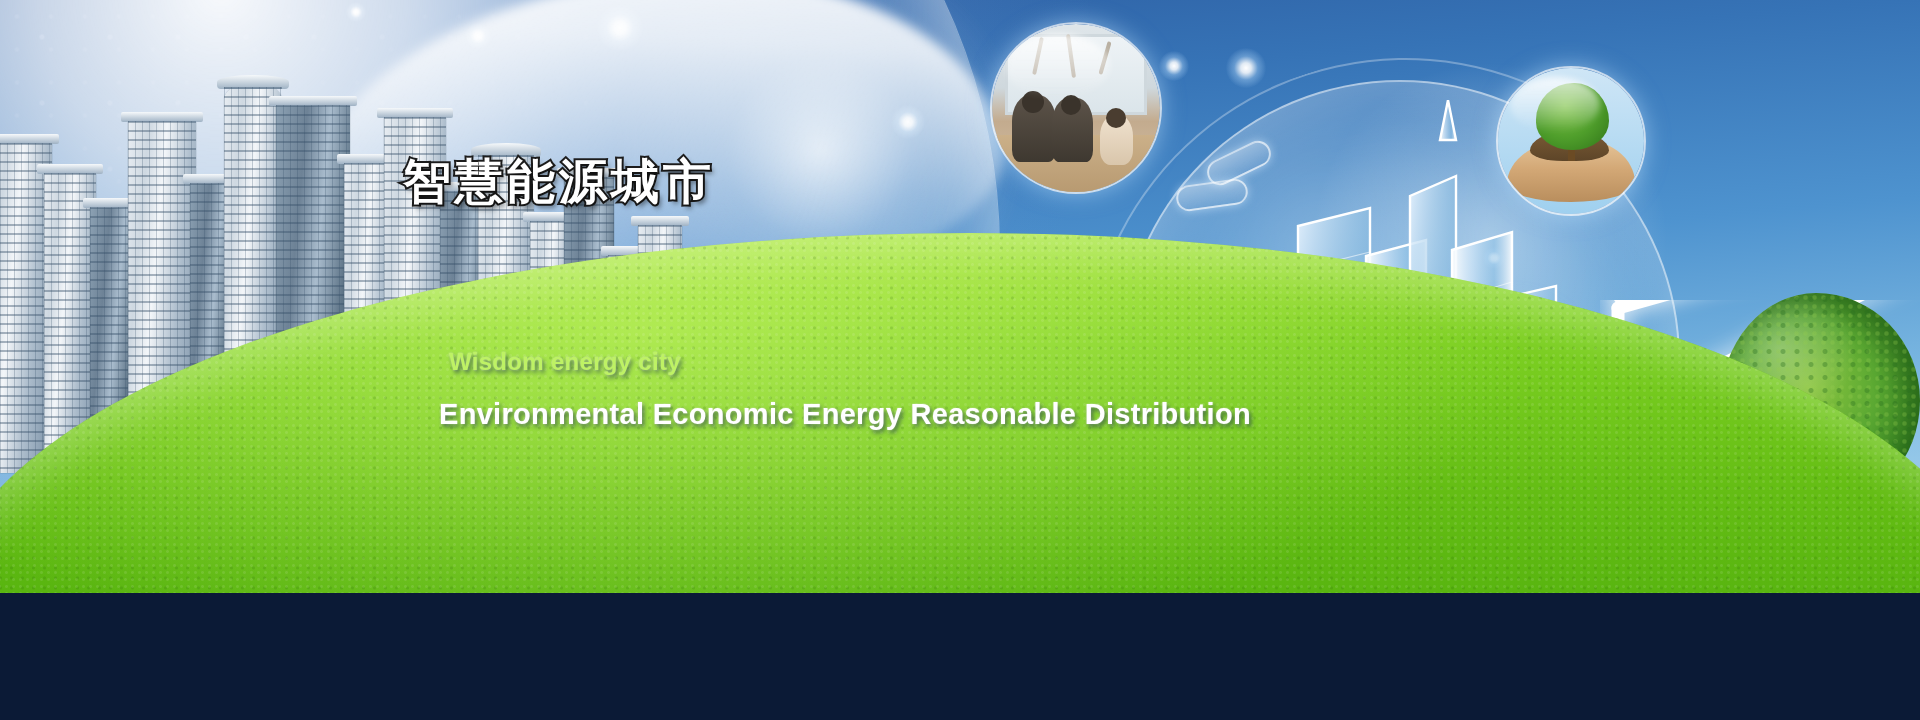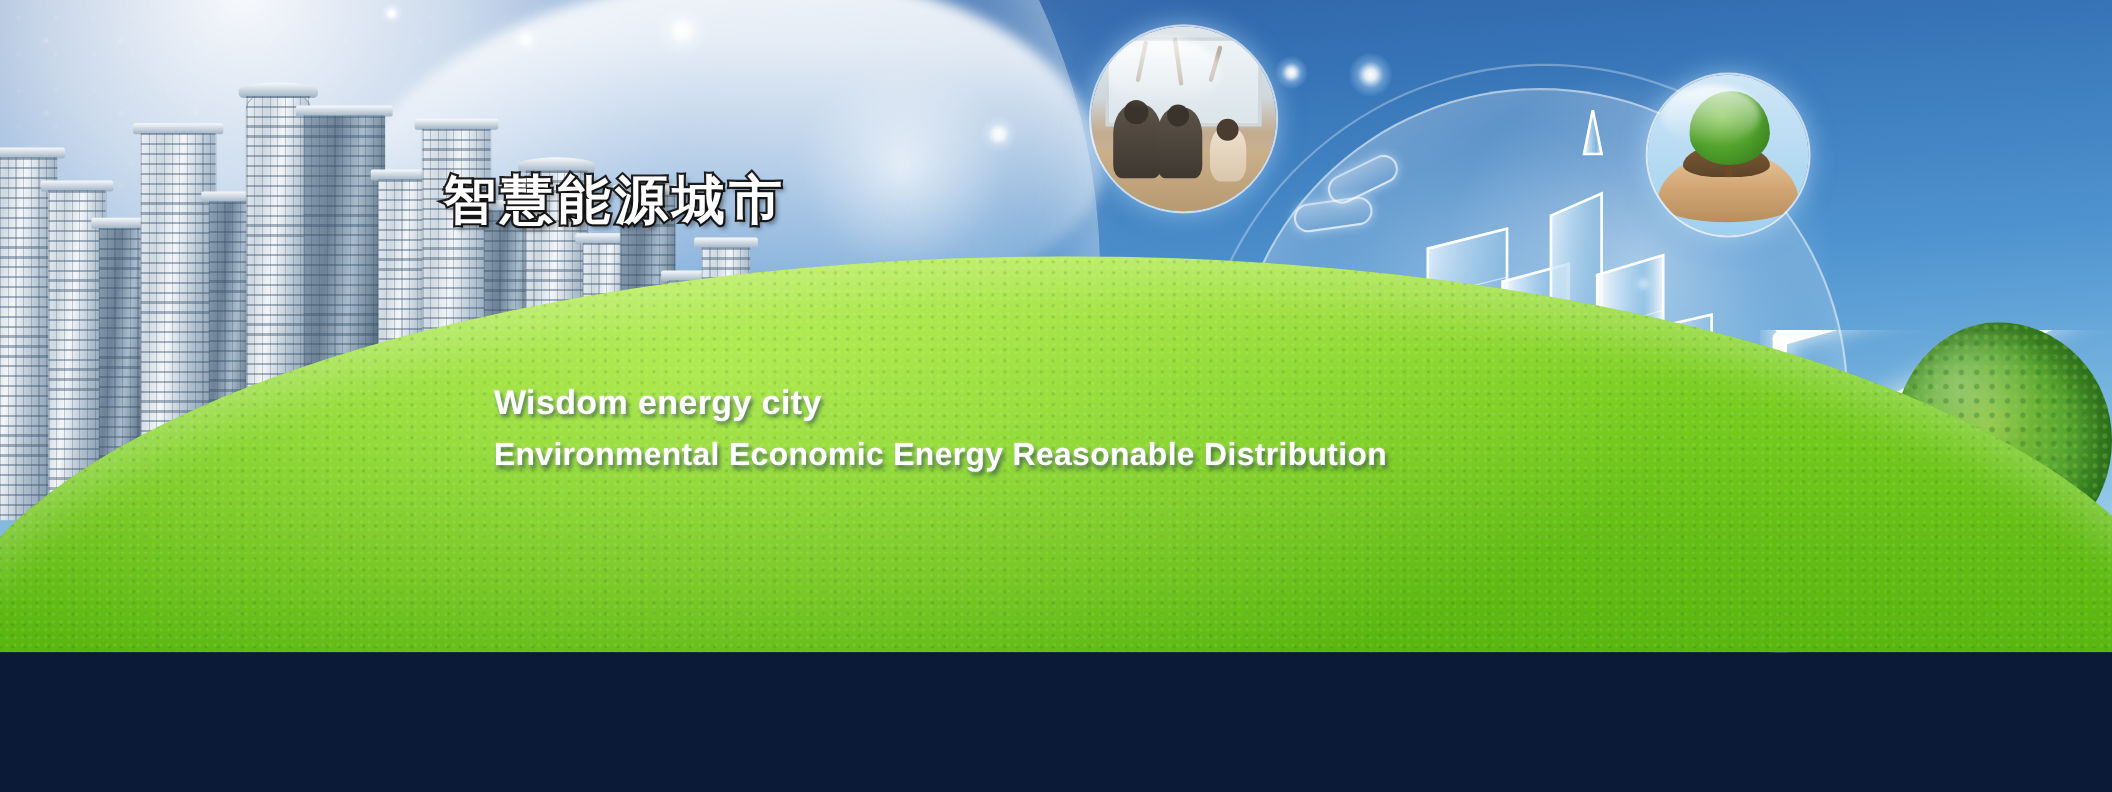--- a/index.html
+++ b/index.html
@@ -271,26 +271,26 @@
     position:absolute; left:578px; top:262px;
     font-size:46px; font-weight:700; letter-spacing:2px;
     color:#ffffff;
     -webkit-text-stroke:4px #1d1d1d;
     paint-order: stroke fill;
     text-shadow: 3px 4px 5px rgba(0,0,0,.45);
     white-space:nowrap;
   }
   .en-1{
     position:absolute; left:449px; top:348px;
-    font-size:31px; font-weight:700; color:#ffffff;
+    font-size:24px; font-weight:700; color:#bef264;
     text-shadow: 2px 3px 4px rgba(25,45,75,.62), 0 0 2px rgba(255,255,255,.6);
     white-space:nowrap; letter-spacing:.3px;
   }
   .en-2{
-    position:absolute; left:449px; top:398px;
+    position:absolute; left:439px; top:398px;
     font-size:29px; font-weight:700; color:#ffffff;
     text-shadow: 2px 3px 4px rgba(25,45,75,.62), 0 0 2px rgba(255,255,255,.6);
     white-space:nowrap; letter-spacing:.3px;
   }
 </style>
 </head>
 <body>
 
 <div class="banner">
 

